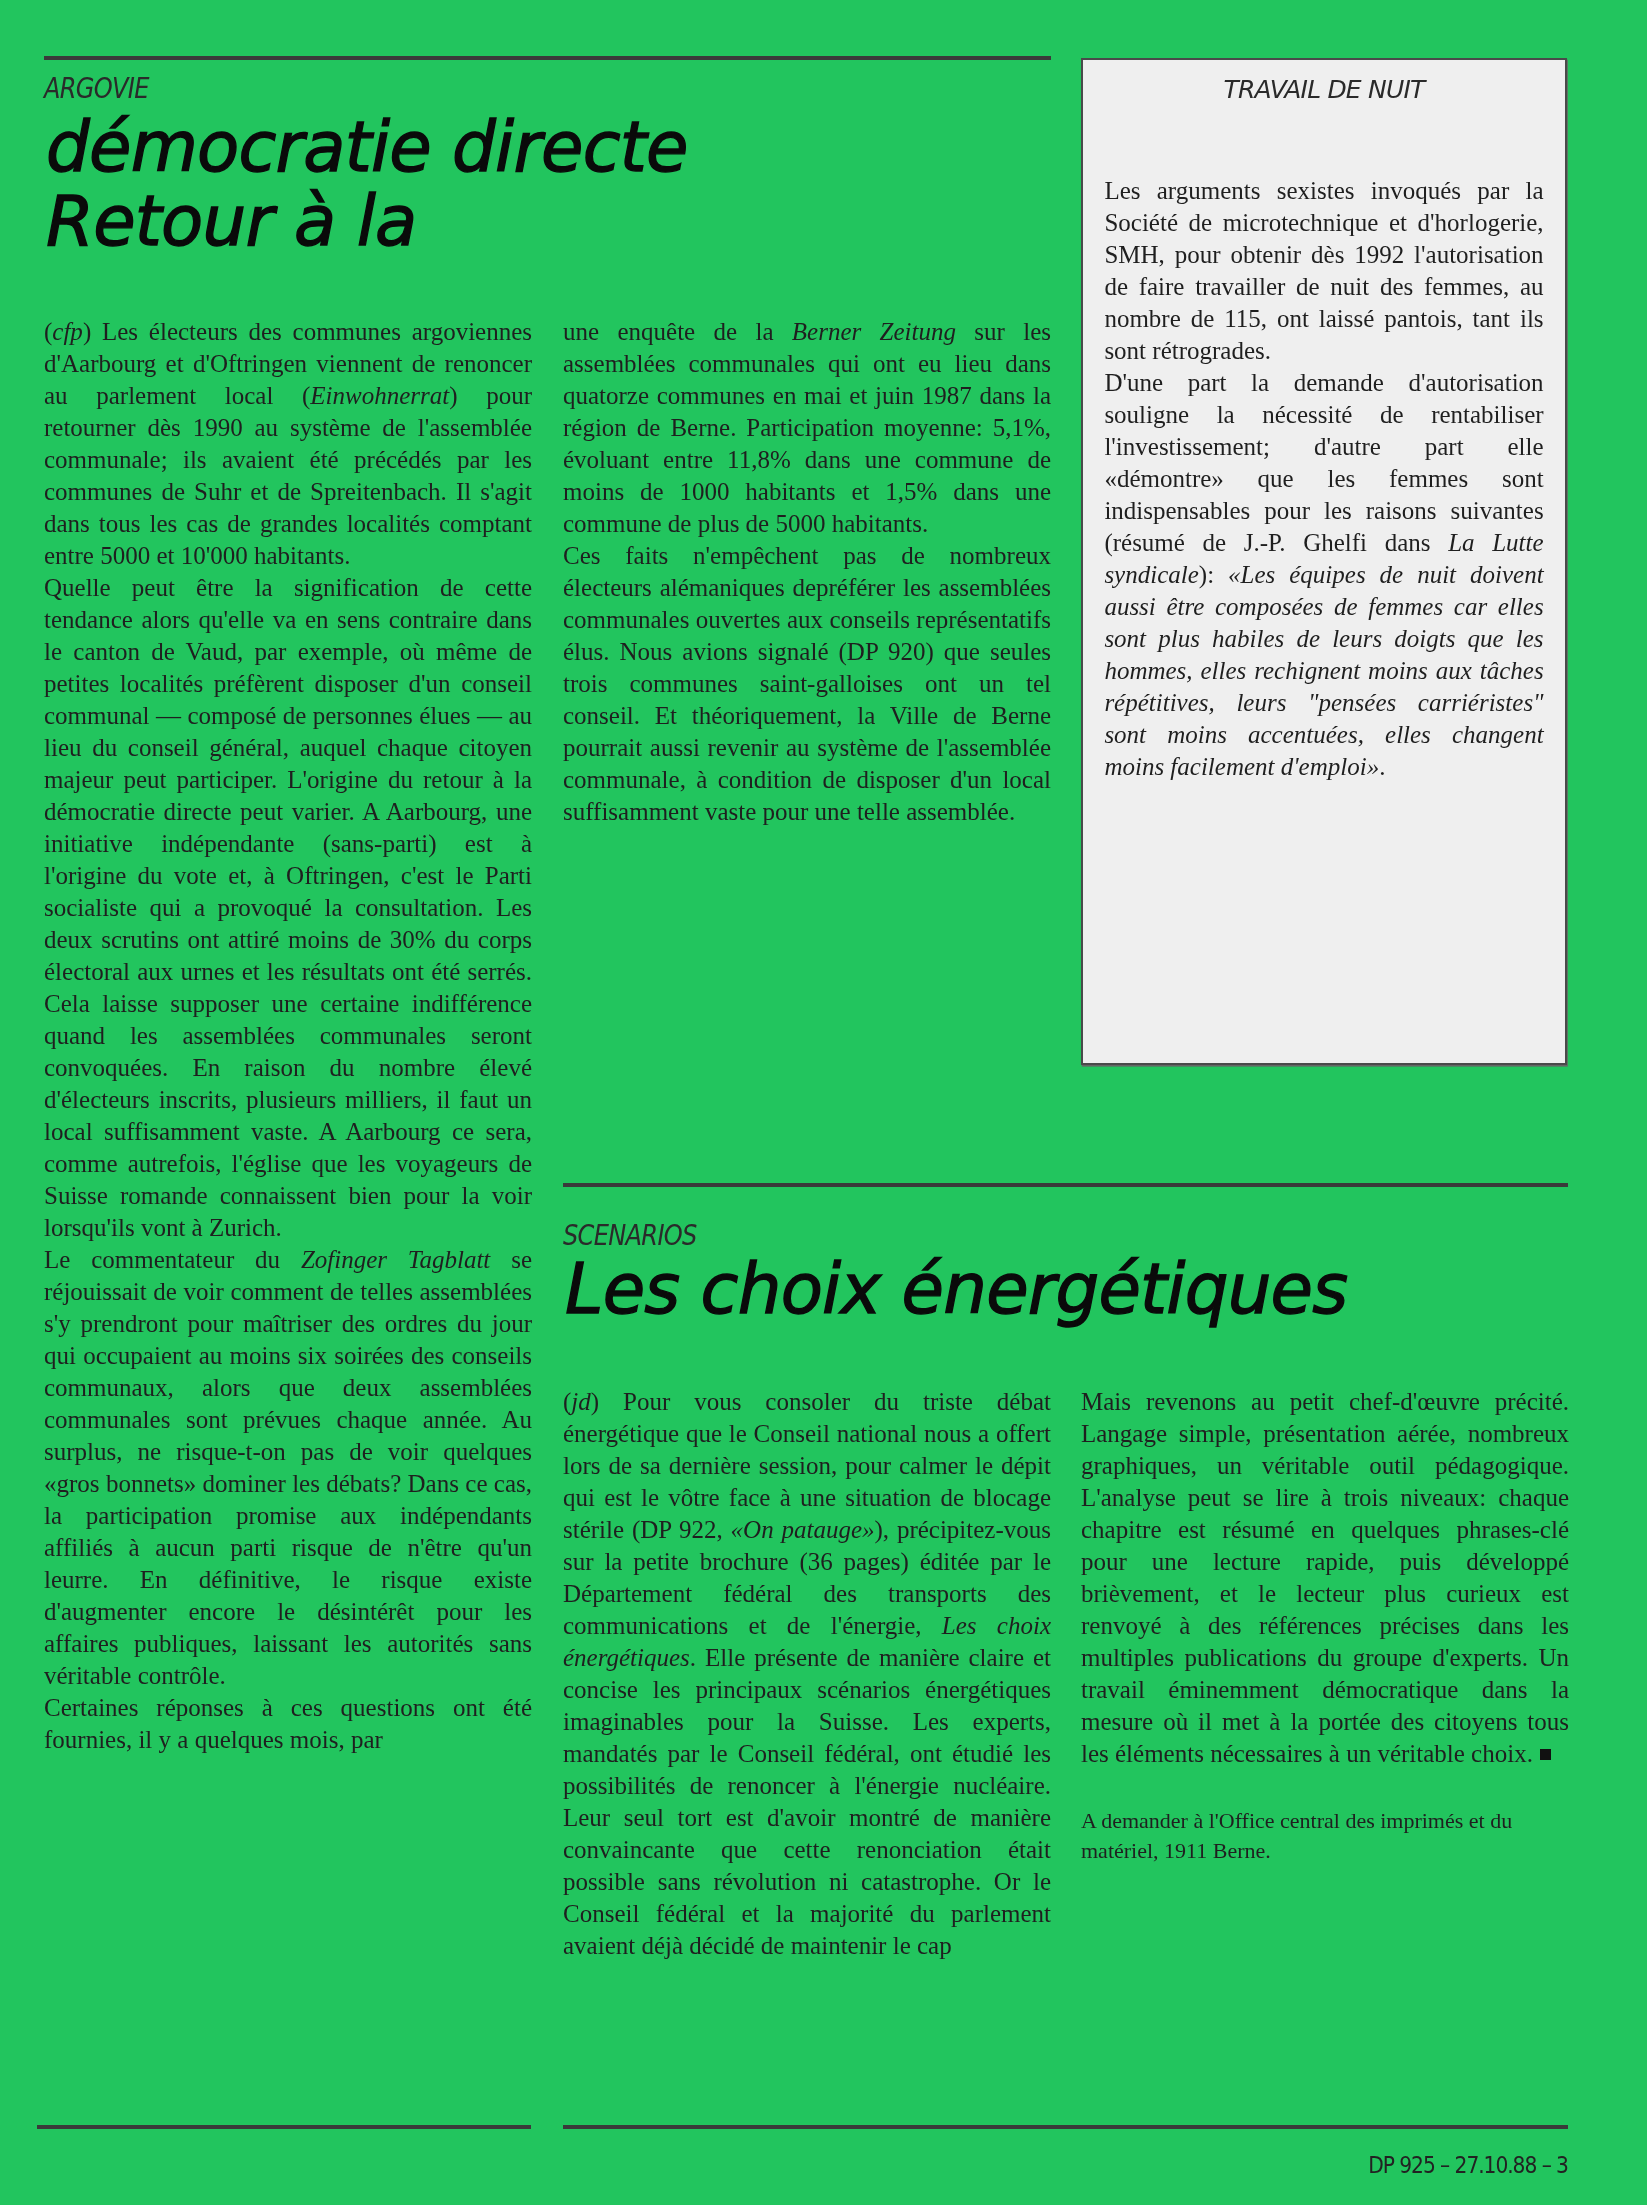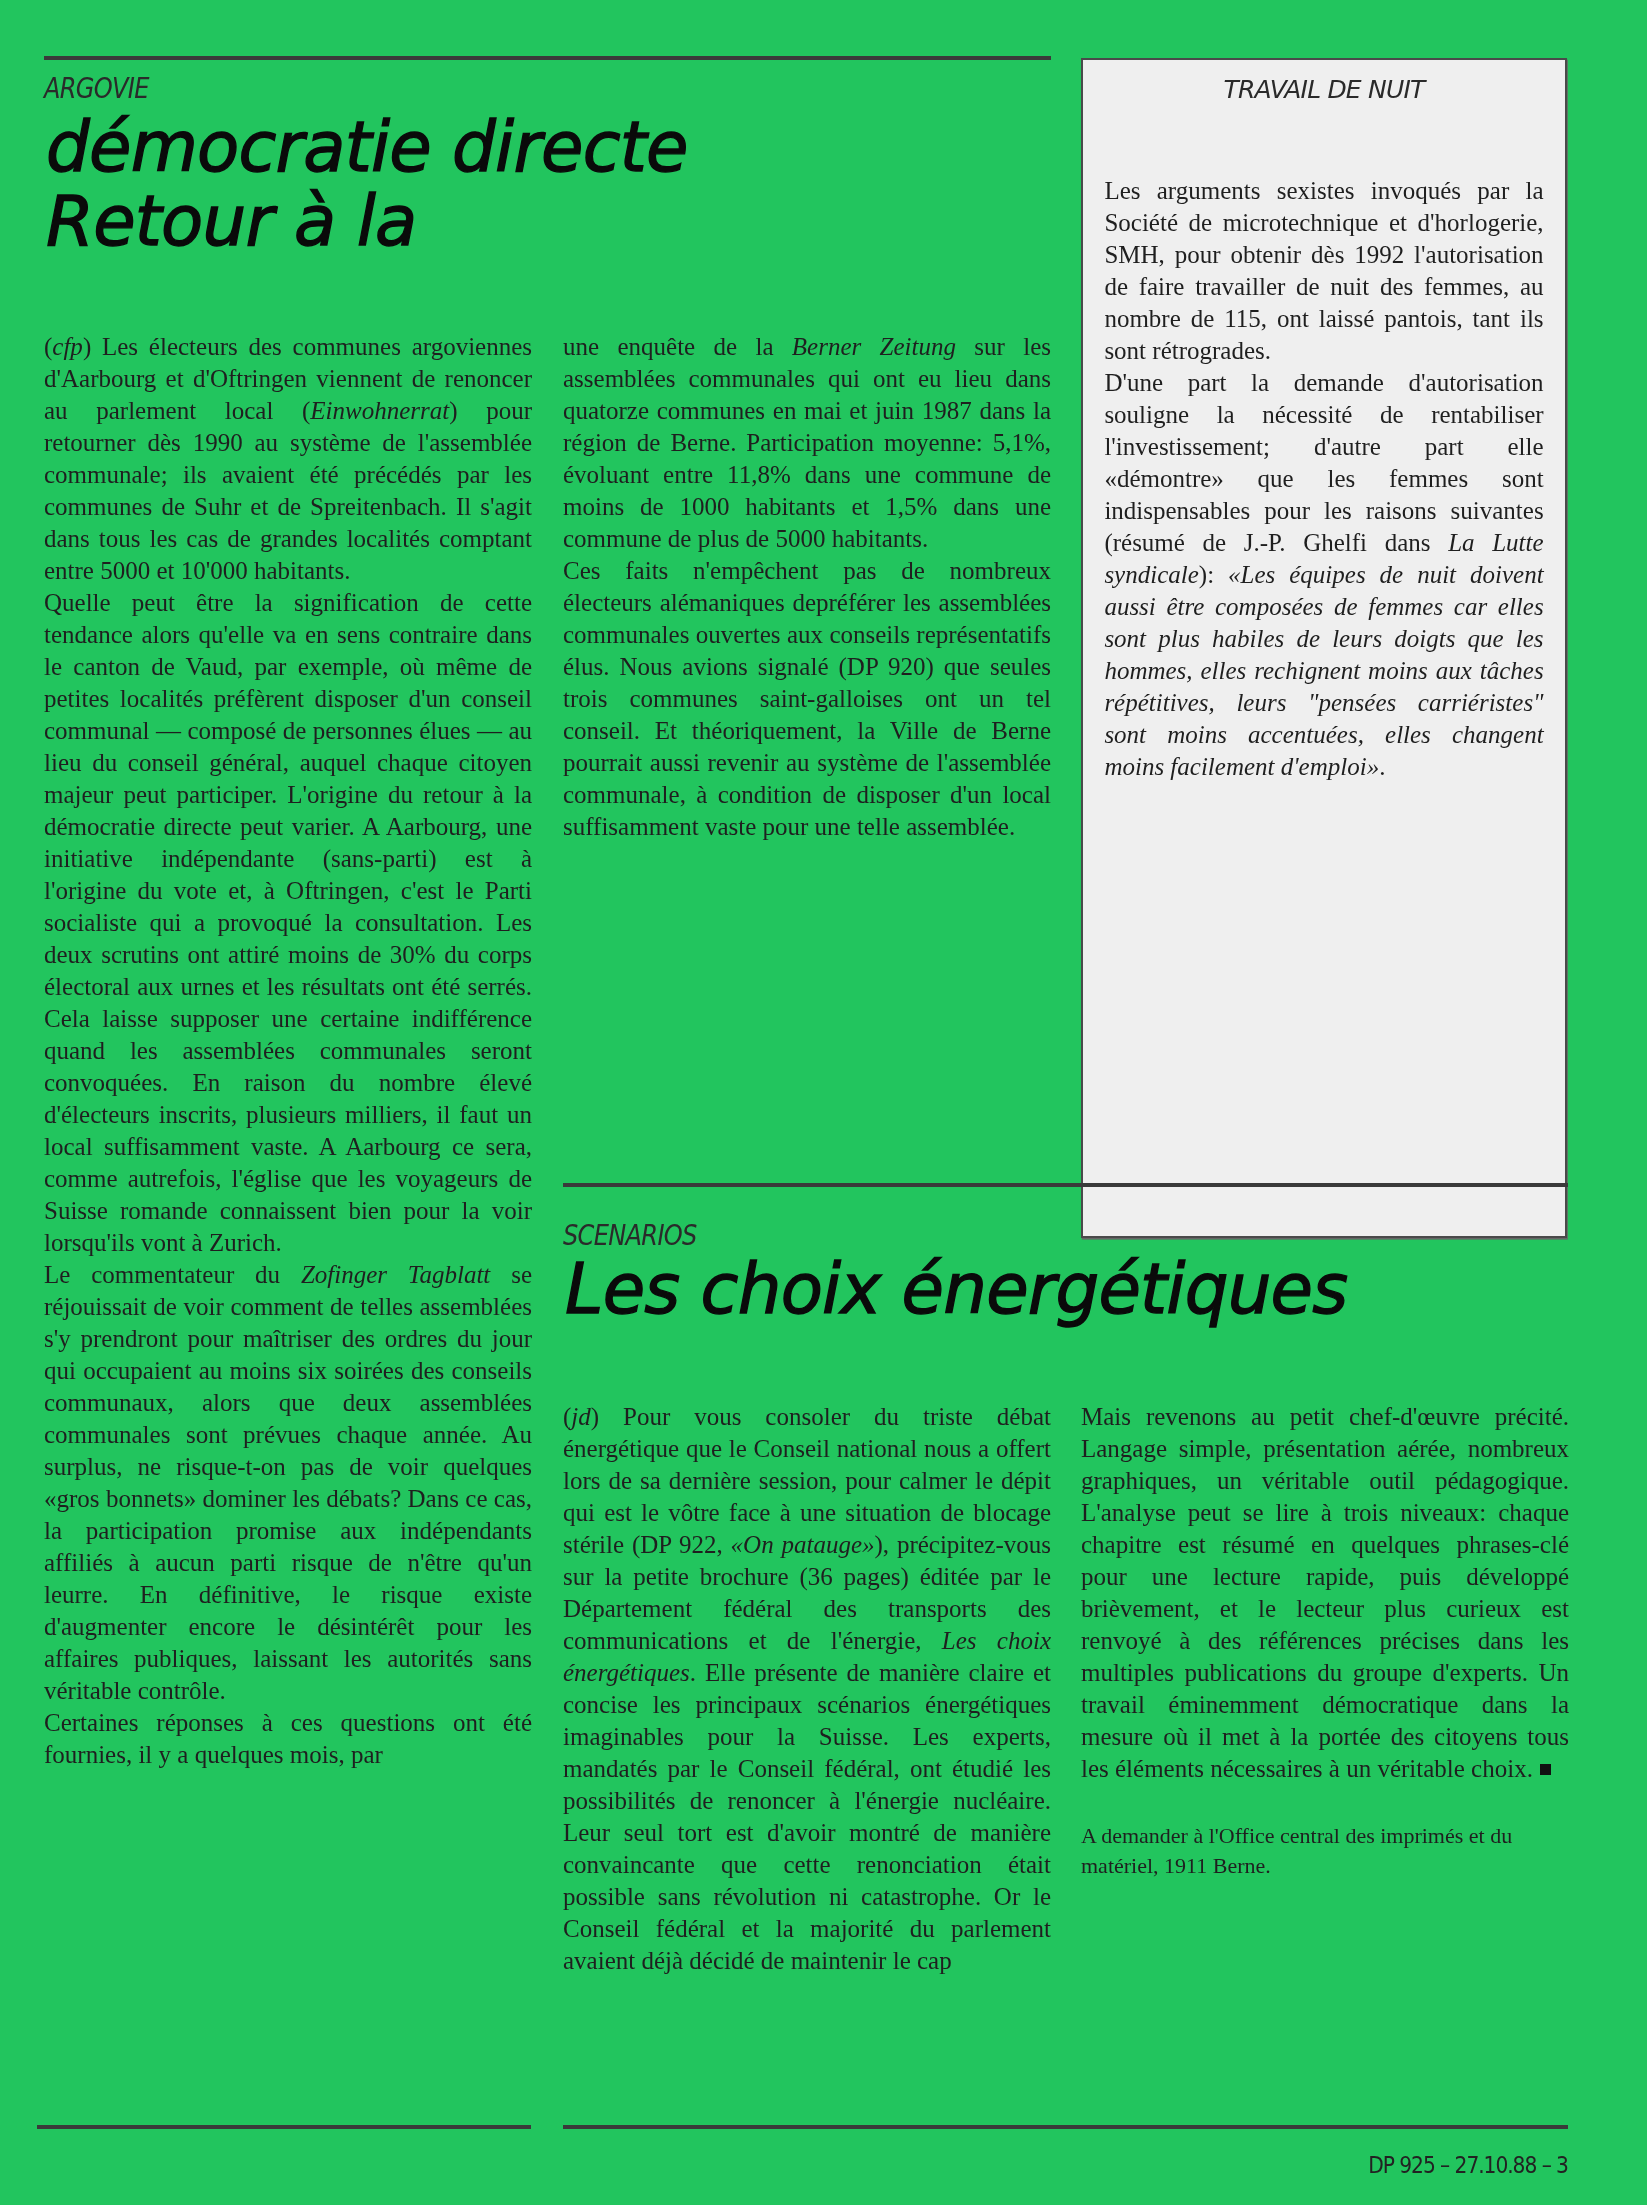--- a/index.html
+++ b/index.html
@@ -1,25 +1,25 @@
 <!DOCTYPE html>
 <html style="font-size:13px"><head>
 <meta charset="utf-8">
 <style>
   html, body { margin: 0; padding: 0; background: #ffffff; }
   body { width: 1648px; height: 2205px; position: relative; overflow: hidden; color: #1e1e1e; }
   .page { position: absolute; inset: 0; background: #22c55e; }
   .rule { position: absolute; height: 4.1px; background: #3a3a3a; }
   .kicker { position: absolute; font-family: "DejaVu Sans", sans-serif; font-style: italic; font-size: 28px; letter-spacing: -0.8px; color: #2a2a2a; transform: scaleX(0.86); transform-origin: left top; }
   .headline { position: absolute; font-family: "DejaVu Sans", sans-serif; font-style: italic; font-weight: normal; color: #0a0a0a; line-height: 1.02; letter-spacing: -0.8px; -webkit-text-stroke: 1.3px #0a0a0a; }
-  .col { position: absolute; font-family: "Liberation Serif", serif; font-size: 25px; line-height: 32px; text-align: justify; hyphens: manual; color: #1f1f1f; margin-top: 15px; }
+  .col { position: absolute; font-family: "Liberation Serif", serif; font-size: 25px; line-height: 32px; text-align: justify; hyphens: manual; color: #1f1f1f; }
   .col p { margin: 0; text-indent: 0; }
   .col em { font-style: italic; }
   .end-mark { display: inline-block; width: 11.5px; height: 11.5px; background: #111; margin-left: 6.6px; vertical-align: 1.6px; }
-  .sidebar { position: absolute; left: 1081px; top: 58px; width: 486px; height: 1180px; background: #efefef; border: 2.5px solid #4a4a4a; box-sizing: border-box; box-shadow: 0.8px 1.6px 0 #666; }
+  .sidebar { position: absolute; left: 1081px; top: 58px; width: 486px; height: 1007px; background: #efefef; border: 2.5px solid #4a4a4a; box-sizing: border-box; box-shadow: 0.8px 1.6px 0 #666; }
   .sidebar .kicker { position: static; display: block; text-align: center; transform: none; margin-top: 15px; font-size: 25px; letter-spacing: -0.8px; }
   .sidebar .headline { position: static; display: block; text-align: center; font-size: 58px; line-height: 61px; margin-top: 8.2px; }
   .sidebar .col { position: static; margin: 71px 21.4px 0 21.4px; }
   .footer { position: absolute; right: 80px; top: 2152px; font-family: "DejaVu Sans", sans-serif; font-size: 23px; letter-spacing: -1.2px; color: #222; transform: scaleX(0.88); transform-origin: right top; }
   .note { margin-top: 36px !important; font-size: 22px; line-height: 30px; text-align: left; }
 </style>
 </head>
 <body>
 
 <div class="page">

